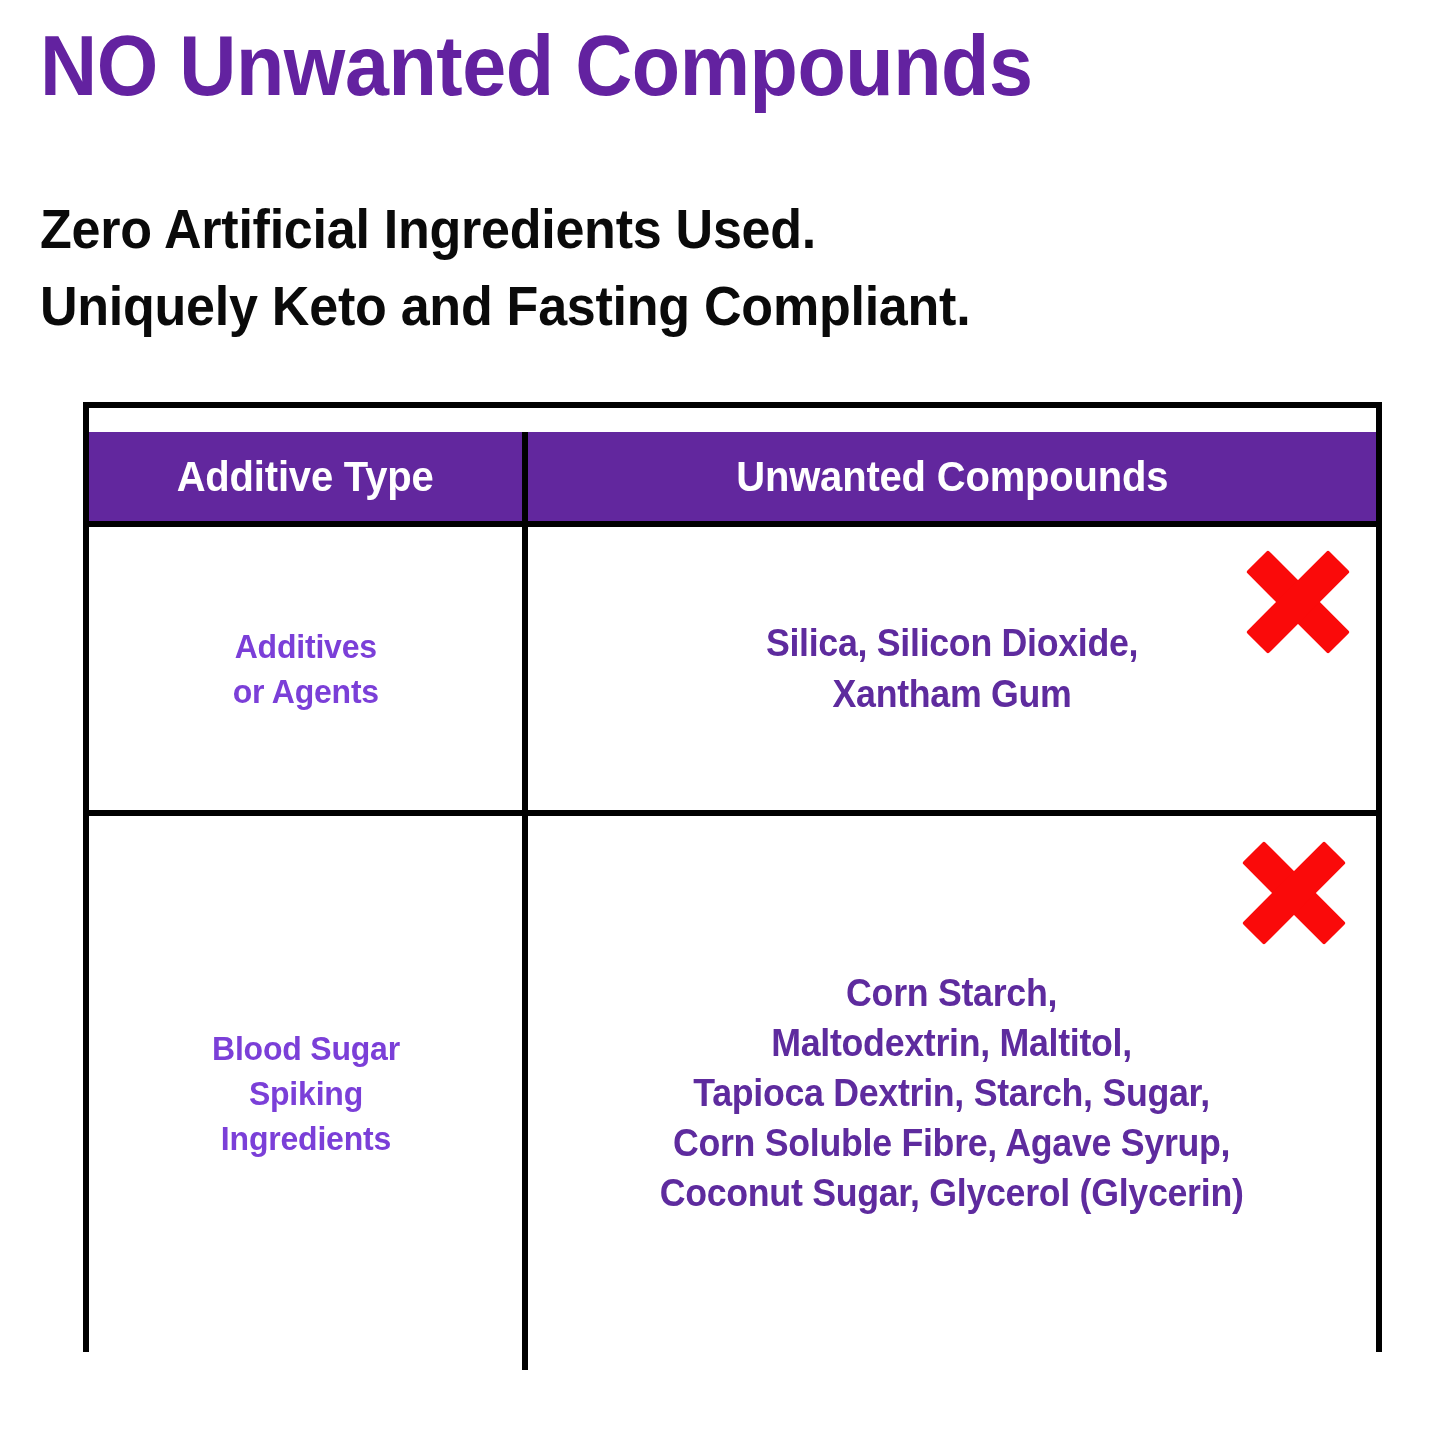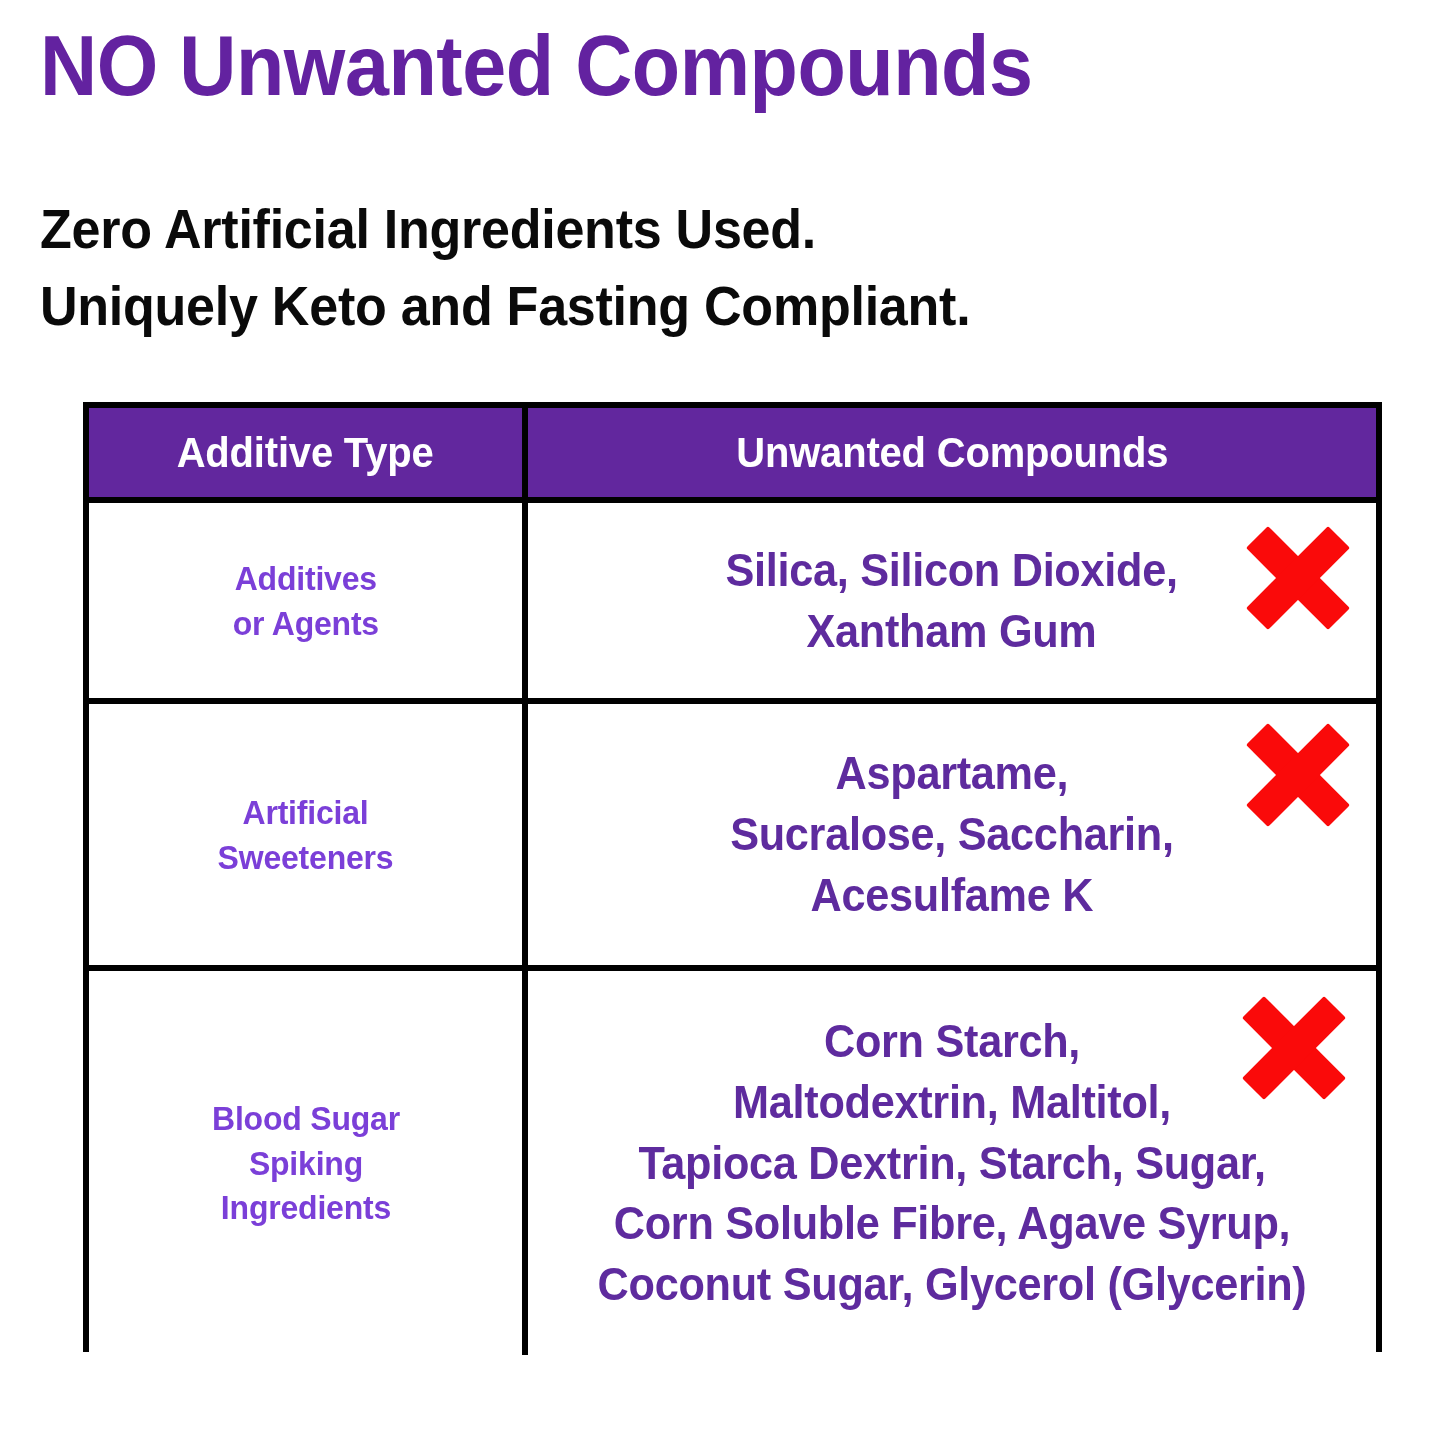--- a/index.html
+++ b/index.html
@@ -54,20 +54,21 @@
     height: 950px;
     border: 6px solid #000000;
     box-sizing: border-box;
     background: #ffffff;
   }
   table.compound-table {
     width: 100%;
     height: 100%;
     border-collapse: collapse;
     table-layout: fixed;
+    margin-top: 24px;
   }
   table.compound-table col.c1 { width: 436px; }
   table.compound-table col.c2 { width: auto; }
 
   thead th {
     background: #62279E;
     color: #ffffff;
     font-size: 43px;
     font-weight: 700;
     letter-spacing: -0.2px;
@@ -98,21 +99,21 @@
     font-size: 34px;
     font-weight: 700;
     line-height: 1.32;
     letter-spacing: -0.2px;
   }
   .cat-cell .inner { display:inline-block; transform: scaleX(0.94); }
 
   .cmp-cell {
     position: relative;
     color: #5E2B9E;
-    font-size: 46px;
+    font-size: 38px;
     font-weight: 700;
     line-height: 1.32;
     letter-spacing: -0.3px;
     text-decoration: underline;
   }
   .cmp-cell .inner { display:inline-block; transform: scaleX(0.94); }
 
   
   tr.row-1 { height: 201px; }
   tr.row-2 { height: 267px; }
@@ -183,39 +184,20 @@
             <div>Silica, Silicon Dioxide,</div>
             <div>Xantham Gum</div>
           </span>
           <span class="x-mark x-r1">
             <span class="bar a"></span>
             <span class="bar b"></span>
           </span>
         </td>
       </tr>
 
-      <tr class="row-2">
-        <td class="cat-cell">
-          <span class="inner">
-            <div>Artificial</div>
-            <div>Sweeteners</div>
-          </span>
-        </td>
-        <td class="cmp-cell">
-          <span class="inner cmp-lines">
-            <div>Aspartame,</div>
-            <div>Sucralose, Saccharin,</div>
-            <div>Acesulfame K</div>
-          </span>
-          <span class="x-mark x-r2">
-            <span class="bar a"></span>
-            <span class="bar b"></span>
-          </span>
-        </td>
-      </tr>
 
       <tr class="row-3">
         <td class="cat-cell">
           <span class="inner">
             <div>Blood Sugar</div>
             <div>Spiking</div>
             <div>Ingredients</div>
           </span>
         </td>
         <td class="cmp-cell">

